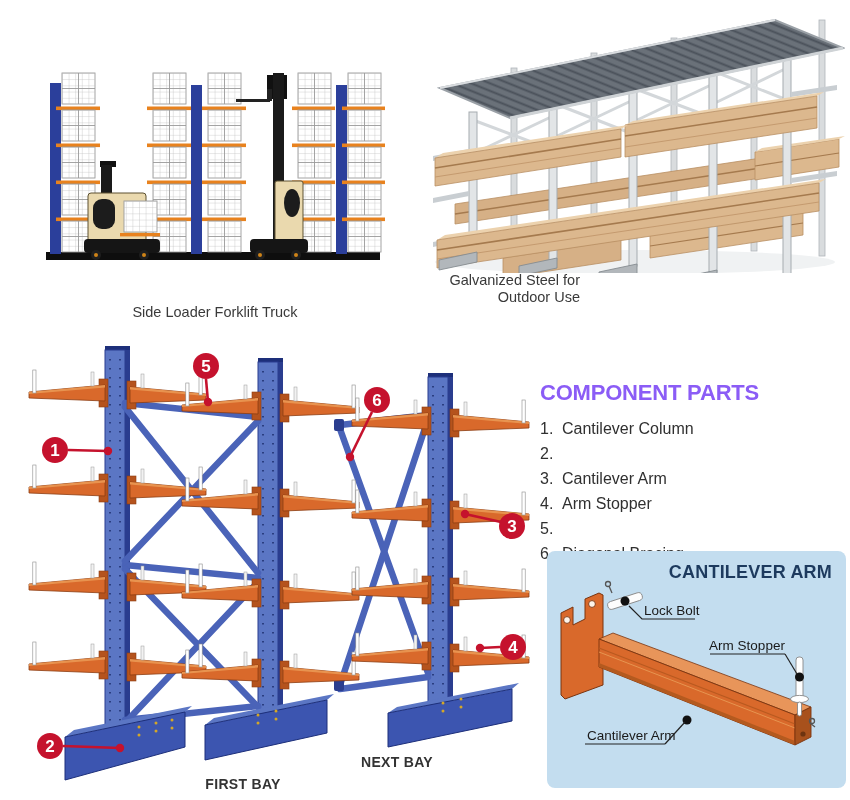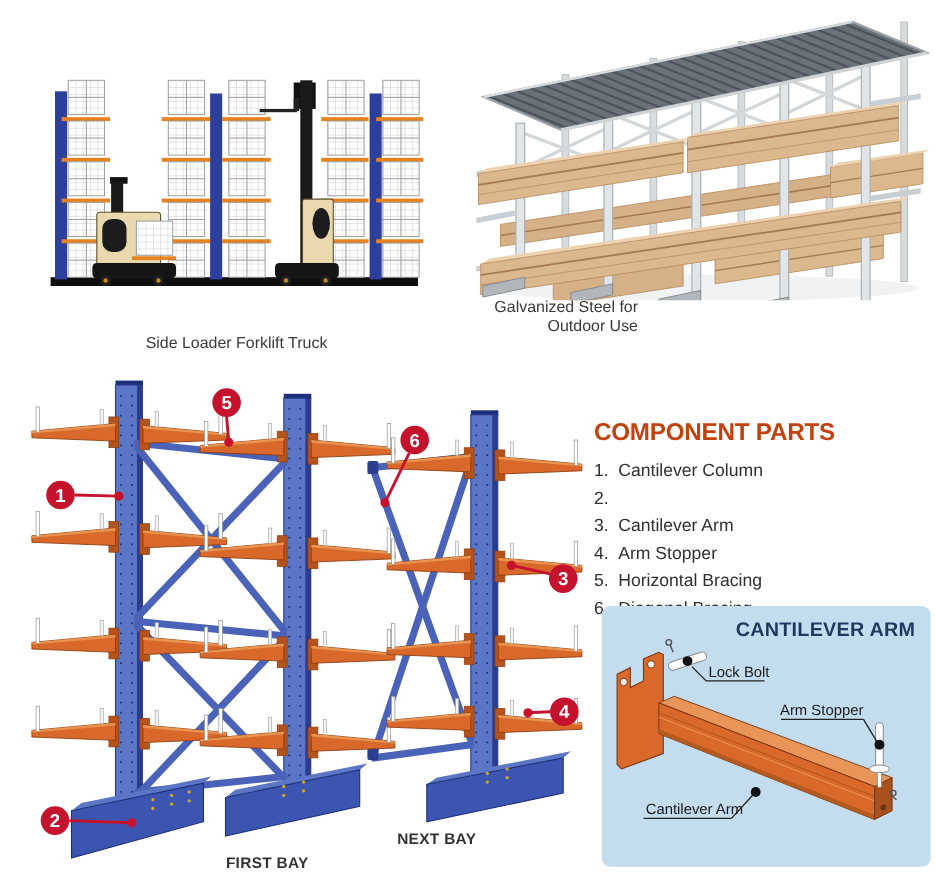--- a/index.html
+++ b/index.html
@@ -9,21 +9,21 @@
 
   .abs { position:absolute; }
 
   
   .caption { color:#3a3a3a; font-size:14.5px; line-height:1.18; }
   .caption.center { text-align:center; }
   .caption.right { text-align:right; }
 
   
   .component-parts { left:540px; top:380px; width:280px; }
-  .cp-title { color:#c2410c; font-size:22px; font-weight:700; letter-spacing:-0.2px; }
+  .cp-title { color:#8b5cf6; font-size:22px; font-weight:700; letter-spacing:-0.2px; }
   .cp-list { margin-top:10px; }
   .cp-item { display:flex; color:#303030; font-size:16px; line-height:25px; }
   .cp-num { width:22px; flex:0 0 22px; }
 
   
   .arm-box { left:547px; top:551px; width:299px; height:237px; background:#c3ddef; border-radius:8px; }
   .arm-box-title { position:absolute; top:11px; right:14px; color:#1d3a5e; font-size:18px; font-weight:700; letter-spacing:0.2px; }
   .arm-box svg { position:absolute; left:0; top:0; }
 
   svg text { font-family:"Liberation Sans", sans-serif; }
@@ -412,21 +412,20 @@
       <div class="cp-item">
         <span class="cp-num">3.</span>
         <span>Cantilever Arm</span>
       </div>
       <div class="cp-item">
         <span class="cp-num">4.</span>
         <span>Arm Stopper</span>
       </div>
       <div class="cp-item">
         <span class="cp-num">5.</span>
-        <span>Horizontal Bracing</span>
       </div>
       <div class="cp-item">
         <span class="cp-num">6.</span>
         <span>Diagonal Bracing</span>
       </div>
     </div>
   </div>
 
   <div class="abs arm-box">
     <svg width="299" height="237" viewBox="0 0 299 237">

